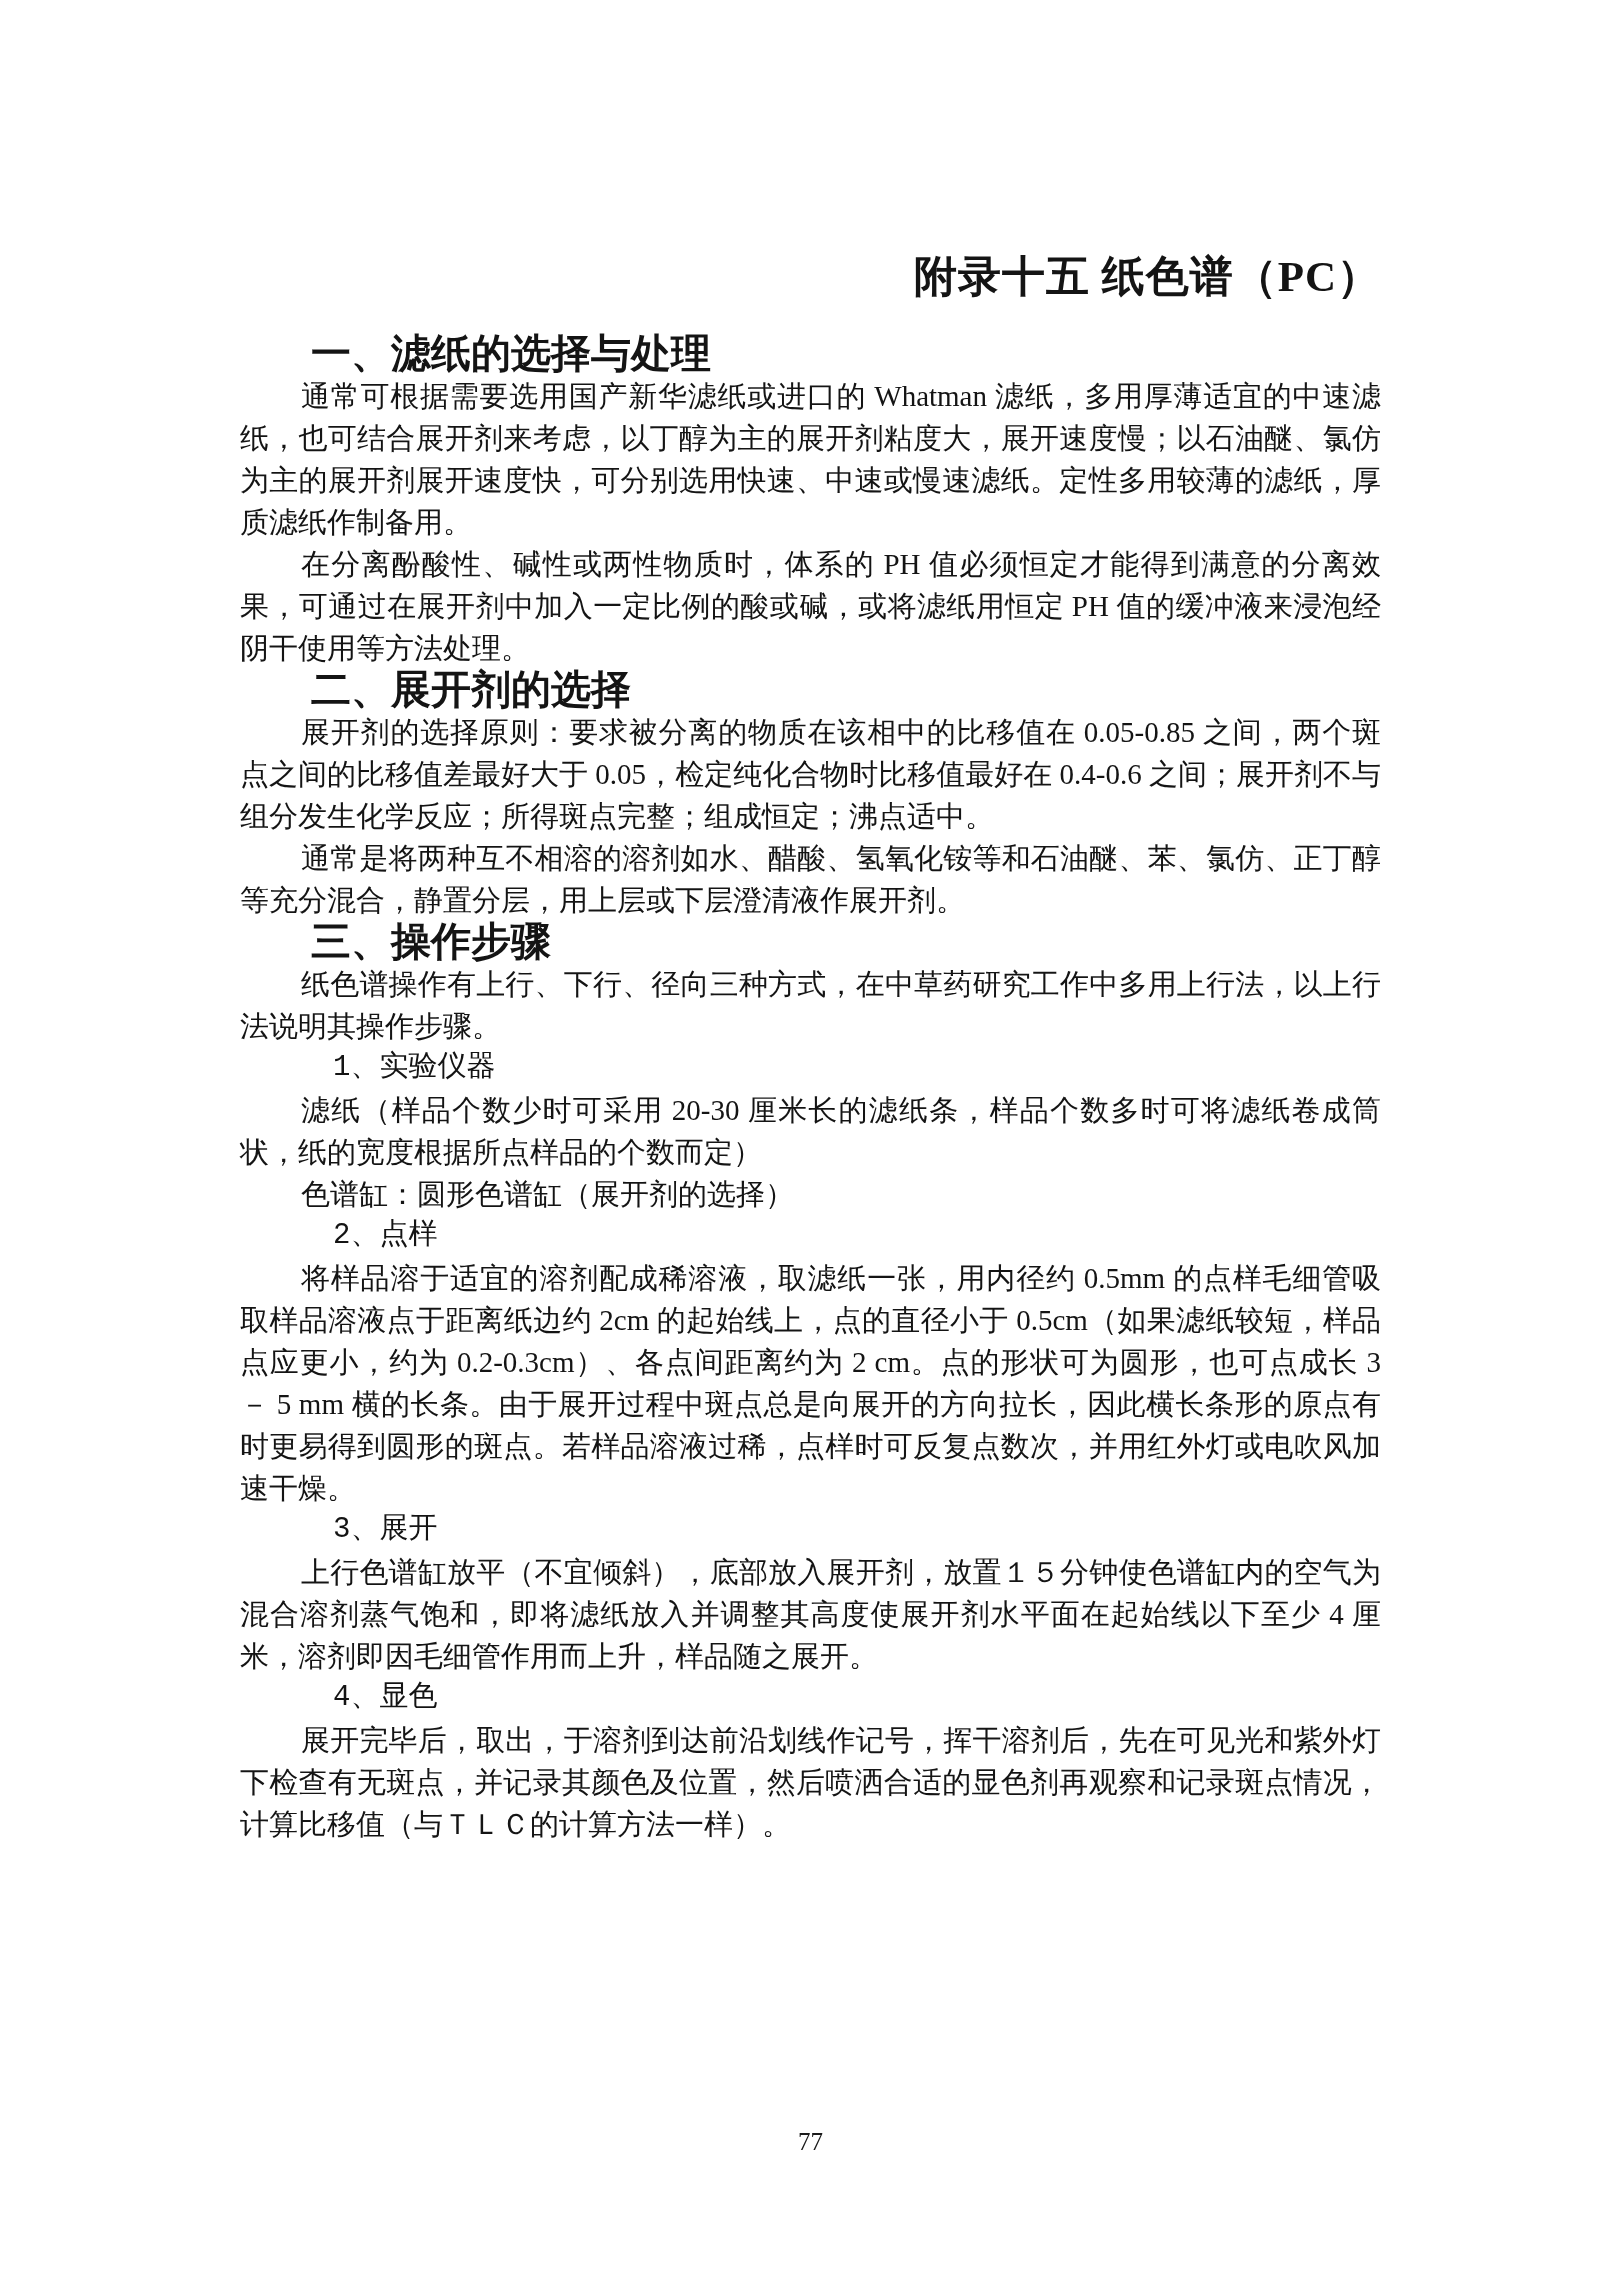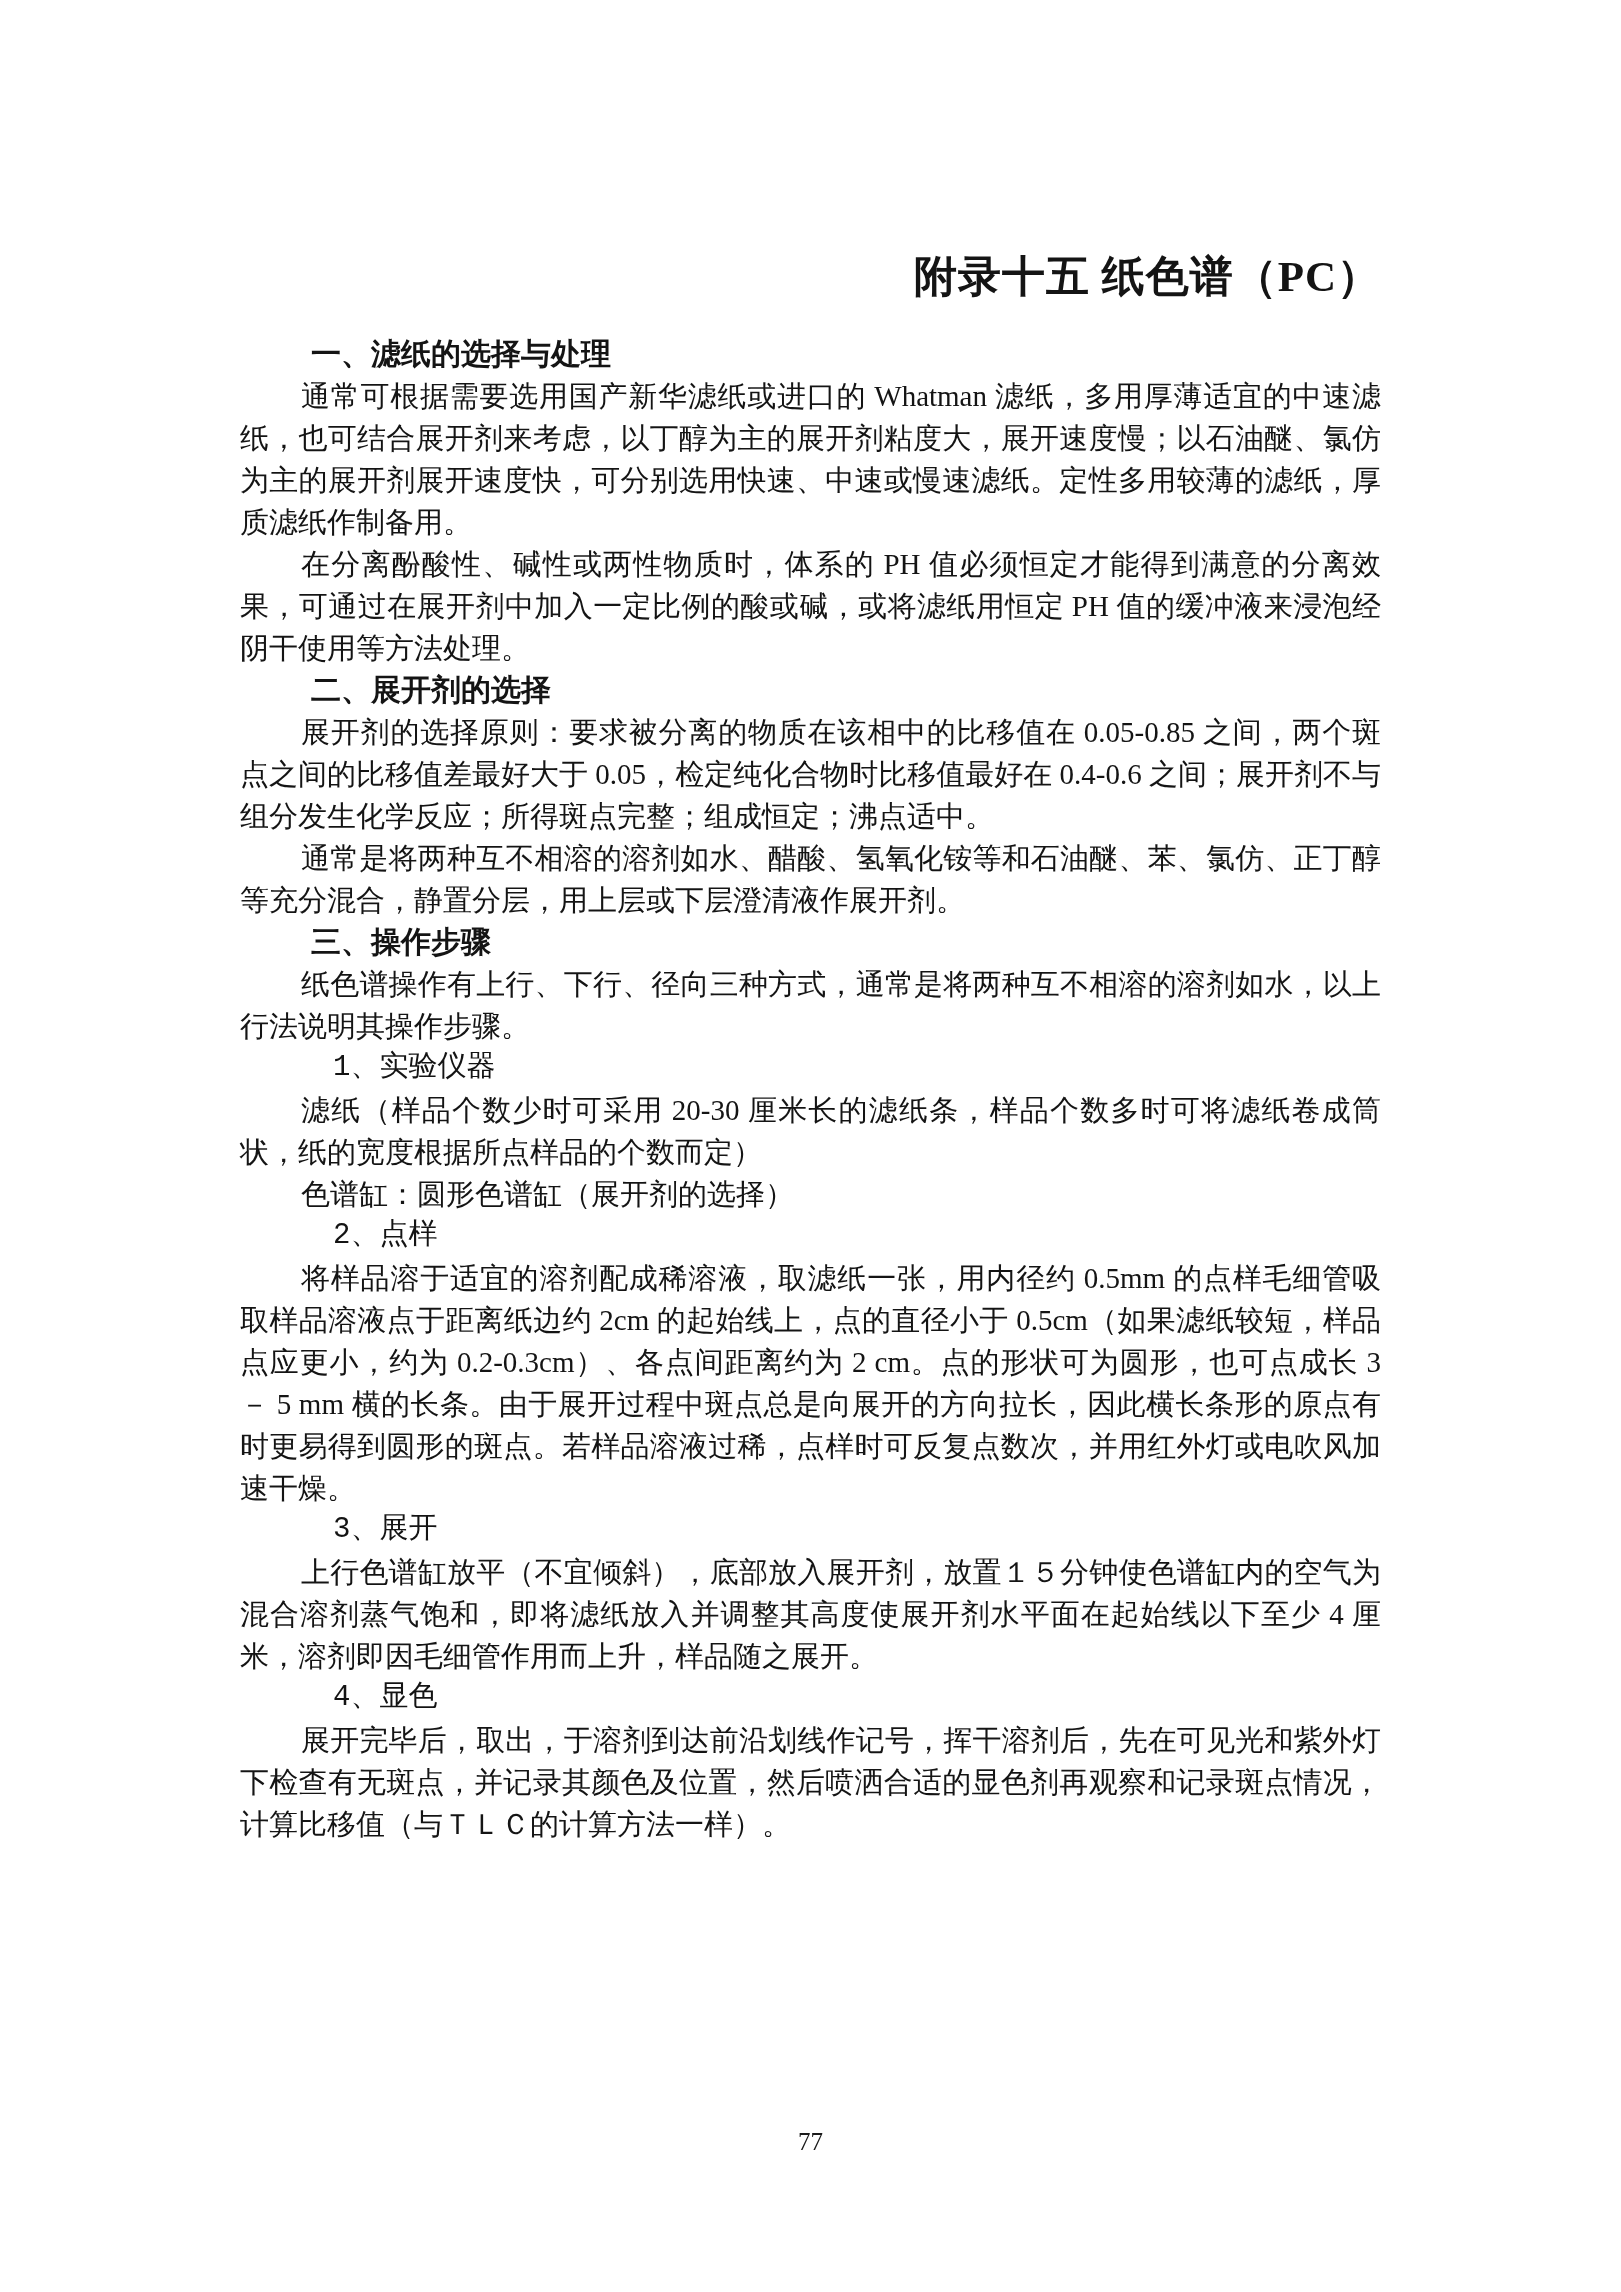--- a/index.html
+++ b/index.html
@@ -32,21 +32,21 @@
   }
   .block {
     font-size: 29px;
     line-height: 42px;
     text-align: justify;
     margin: 0;
     word-break: break-all;
   }
   .block.heading {
     font-weight: bold;
-    font-size: 30px;
+    font-size: 40px;
     text-align: left;
     text-indent: 71px;
   }
   .block.para      { text-indent: 61px; }
   .block.para-lead { text-indent: 88px; }
   .block.item      { text-indent: 93px; text-align: left; font-family: Liberation Mono, monospace; }
   .page-number {
     position: absolute;
     top: 2127px;
     left: 0;
@@ -64,21 +64,21 @@
   <div class="content">
     <h1 class="doc-title">附录十五 纸色谱（PC）</h1>
     <div>
         <p class="block heading">一、滤纸的选择与处理</p>
         <p class="block para">通常可根据需要选用国产新华滤纸或进口的 Whatman 滤纸，多用厚薄适宜的中速滤纸，也可结合展开剂来考虑，以丁醇为主的展开剂粘度大，展开速度慢；以石油醚、氯仿为主的展开剂展开速度快，可分别选用快速、中速或慢速滤纸。定性多用较薄的滤纸，厚质滤纸作制备用。</p>
         <p class="block para">在分离酚酸性、碱性或两性物质时，体系的 PH 值必须恒定才能得到满意的分离效果，可通过在展开剂中加入一定比例的酸或碱，或将滤纸用恒定 PH 值的缓冲液来浸泡经阴干使用等方法处理。</p>
         <p class="block heading">二、展开剂的选择</p>
         <p class="block para">展开剂的选择原则：要求被分离的物质在该相中的比移值在 0.05-0.85 之间，两个斑点之间的比移值差最好大于 0.05，检定纯化合物时比移值最好在 0.4-0.6 之间；展开剂不与组分发生化学反应；所得斑点完整；组成恒定；沸点适中。</p>
         <p class="block para">通常是将两种互不相溶的溶剂如水、醋酸、氢氧化铵等和石油醚、苯、氯仿、正丁醇等充分混合，静置分层，用上层或下层澄清液作展开剂。</p>
         <p class="block heading">三、操作步骤</p>
-        <p class="block para">纸色谱操作有上行、下行、径向三种方式，通常是将两种互不相溶的溶剂如水，以上行法说明其操作步骤。</p>
+        <p class="block para">纸色谱操作有上行、下行、径向三种方式，在中草药研究工作中多用上行法，以上行法说明其操作步骤。</p>
         <p class="block item">1、实验仪器</p>
         <p class="block para">滤纸（样品个数少时可采用 20-30 厘米长的滤纸条，样品个数多时可将滤纸卷成筒状，纸的宽度根据所点样品的个数而定）</p>
         <p class="block para">色谱缸：圆形色谱缸（展开剂的选择）</p>
         <p class="block item">2、点样</p>
         <p class="block para">将样品溶于适宜的溶剂配成稀溶液，取滤纸一张，用内径约 0.5mm 的点样毛细管吸取样品溶液点于距离纸边约 2cm 的起始线上，点的直径小于 0.5cm（如果滤纸较短，样品点应更小，约为 0.2-0.3cm）、各点间距离约为 2 cm。点的形状可为圆形，也可点成长 3 － 5 mm 横的长条。由于展开过程中斑点总是向展开的方向拉长，因此横长条形的原点有时更易得到圆形的斑点。若样品溶液过稀，点样时可反复点数次，并用红外灯或电吹风加速干燥。</p>
         <p class="block item">3、展开</p>
         <p class="block para">上行色谱缸放平（不宜倾斜），底部放入展开剂，放置１５分钟使色谱缸内的空气为混合溶剂蒸气饱和，即将滤纸放入并调整其高度使展开剂水平面在起始线以下至少 4 厘米，溶剂即因毛细管作用而上升，样品随之展开。</p>
         <p class="block item">4、显色</p>
         <p class="block para">展开完毕后，取出，于溶剂到达前沿划线作记号，挥干溶剂后，先在可见光和紫外灯下检查有无斑点，并记录其颜色及位置，然后喷洒合适的显色剂再观察和记录斑点情况，计算比移值（与ＴＬＣ的计算方法一样）。</p>
       </div>

